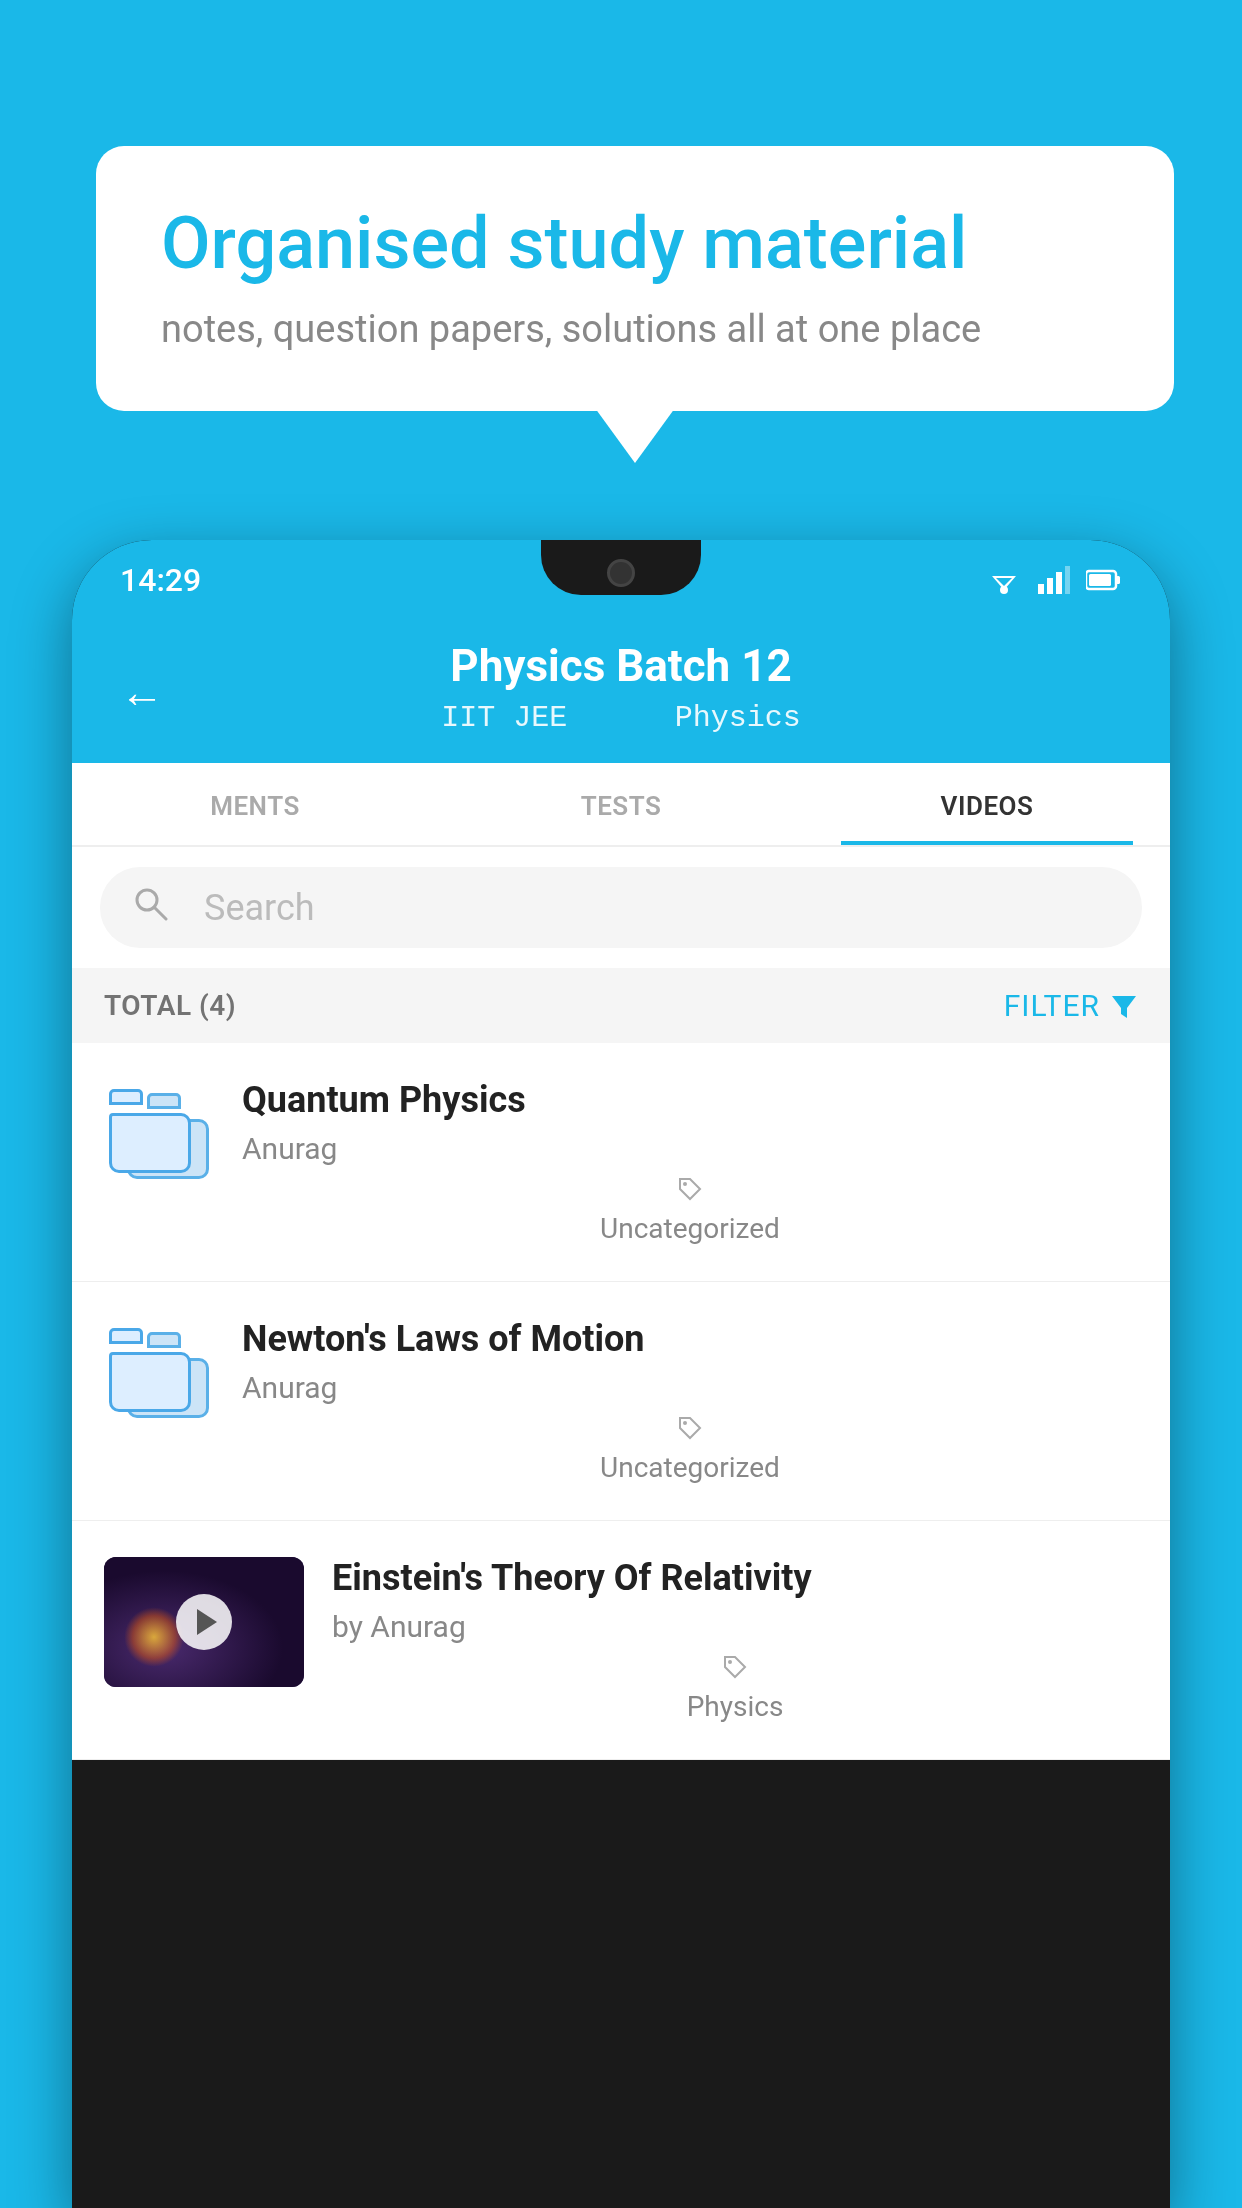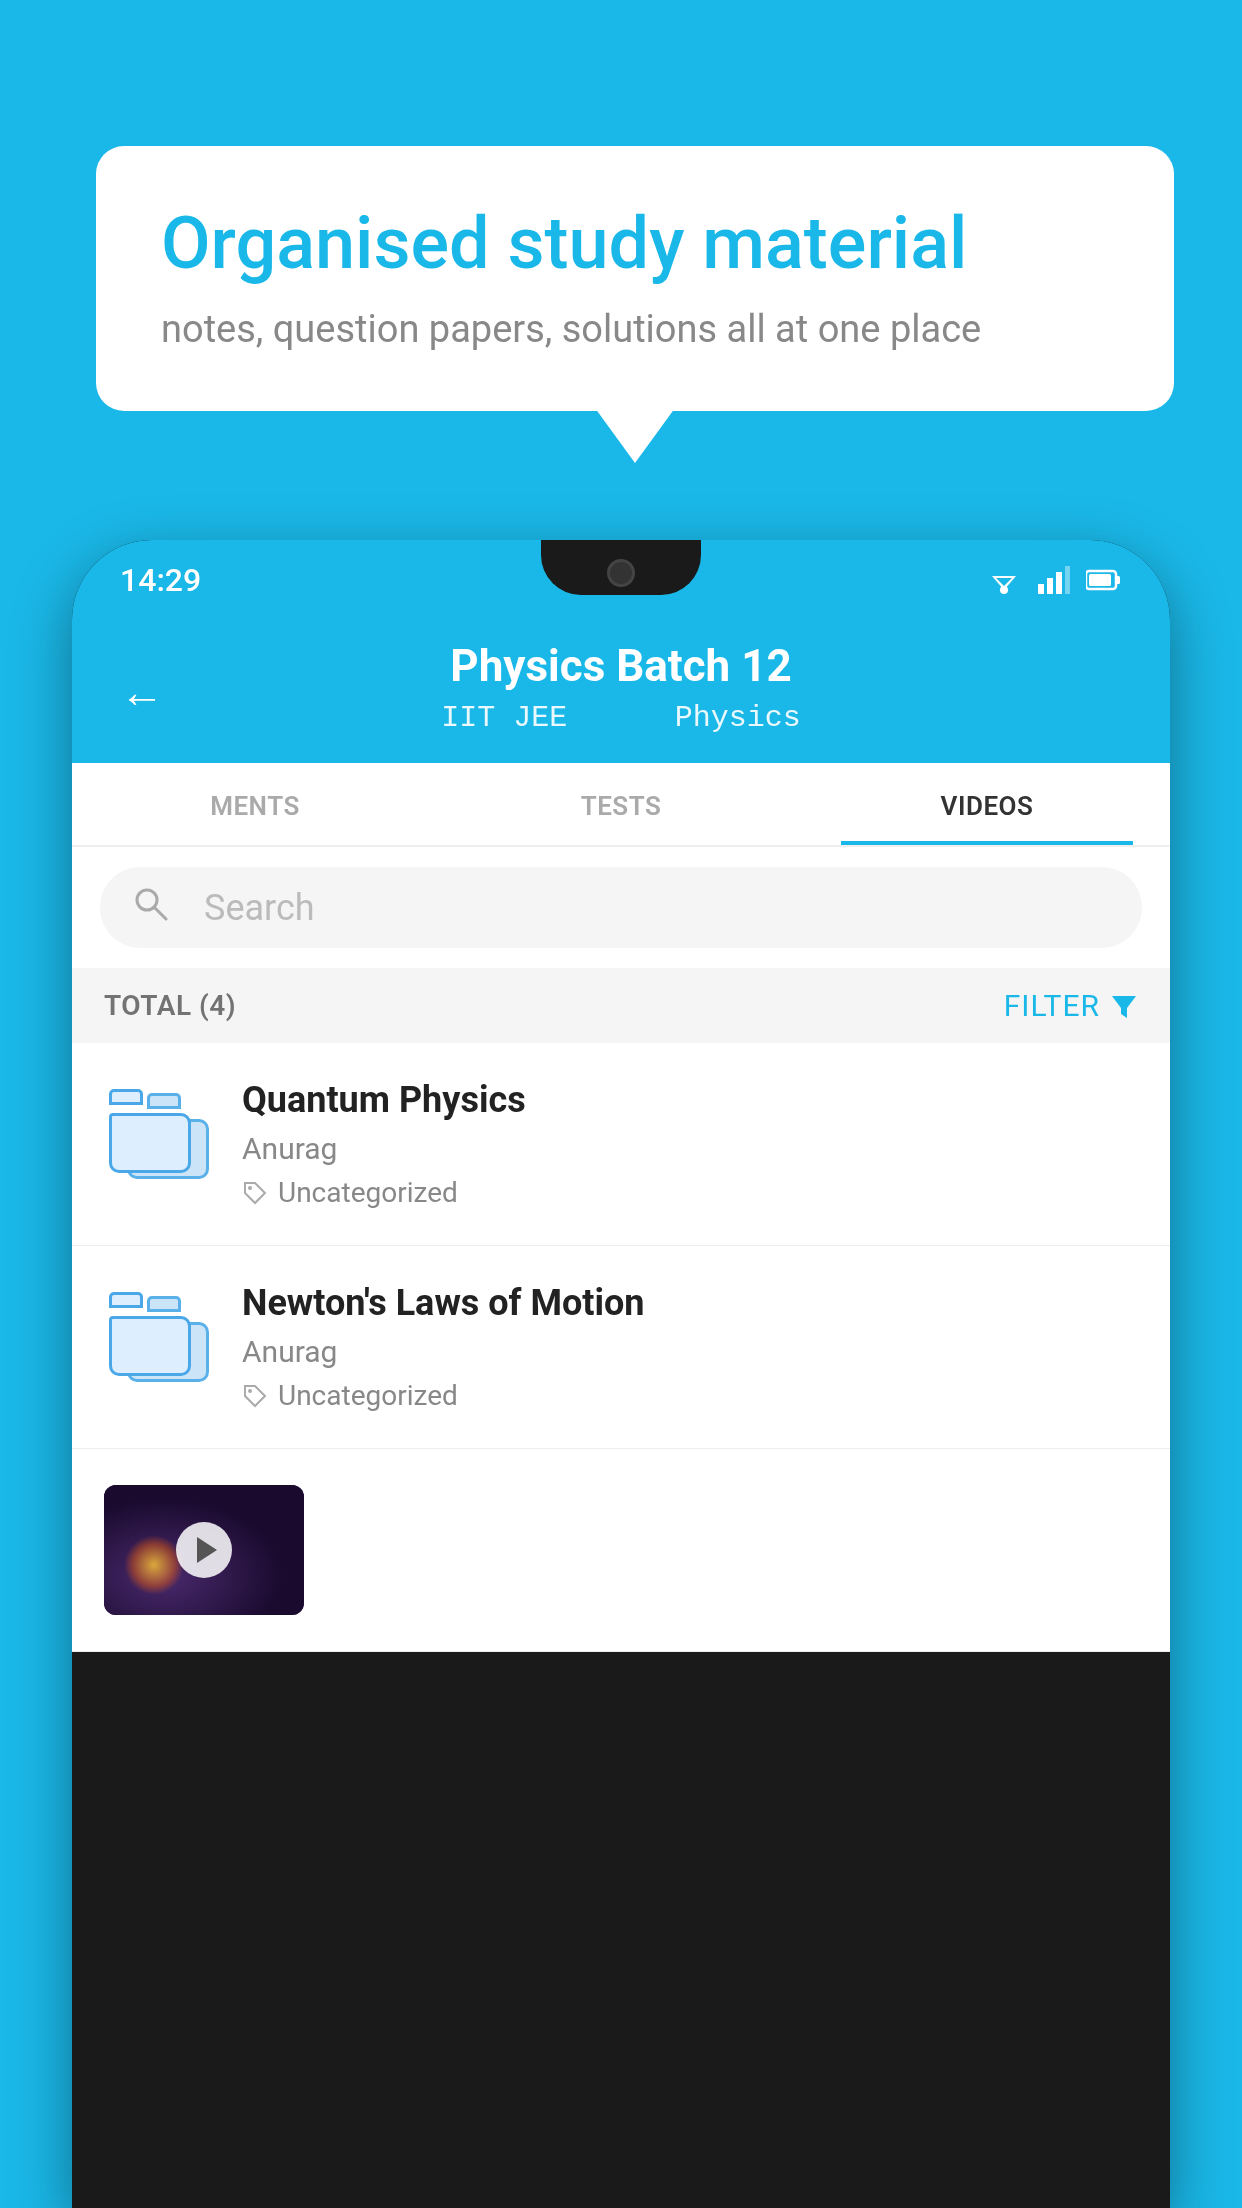--- a/index.html
+++ b/index.html
@@ -324,20 +324,21 @@
       color: #888;
       margin-bottom: 10px;
     }
 
     .video-tag {
       display: flex;
       align-items: center;
       gap: 10px;
       color: #888;
       font-size: 28px;
+      flex-direction: column;
     }
 
     .video-thumbnail-img {
       width: 200px;
       height: 130px;
       background: linear-gradient(135deg, #1a0a2e, #2a1a4e, #3a2a5e);
       border-radius: 12px;
       flex-shrink: 0;
       position: relative;
       overflow: hidden;
@@ -516,16 +517,27 @@
     <div class="video-item">
       <div class="video-thumb" style="width:200px; height:130px; flex-shrink:0;">
         <div class="video-thumbnail-img" style="width:200px; height:130px;">
           <div class="thumbnail-space"></div>
           <div class="thumbnail-glow"></div>
           <div class="play-btn">
             <div class="play-triangle"></div>
           </div>
         </div>
       </div>
+      <div class="video-info">
+        <div class="video-title">Einstein's Theory Of Relativity</div>
+        <div class="video-author">by Anurag</div>
+        <div class="video-tag">
+          <svg width="26" height="26" viewBox="0 0 26 26">
+            <path d="M3,3 L13,3 L23,13 L13,23 L3,13 Z" fill="none" stroke="#aaa" stroke-width="2"></path>
+            <circle cx="8" cy="8" r="2" fill="#aaa"></circle>
+          </svg>
+          <span>Physics</span>
+        </div>
+      </div>
     </div>
 
   </div>
 </div>
 
 </body></html>

